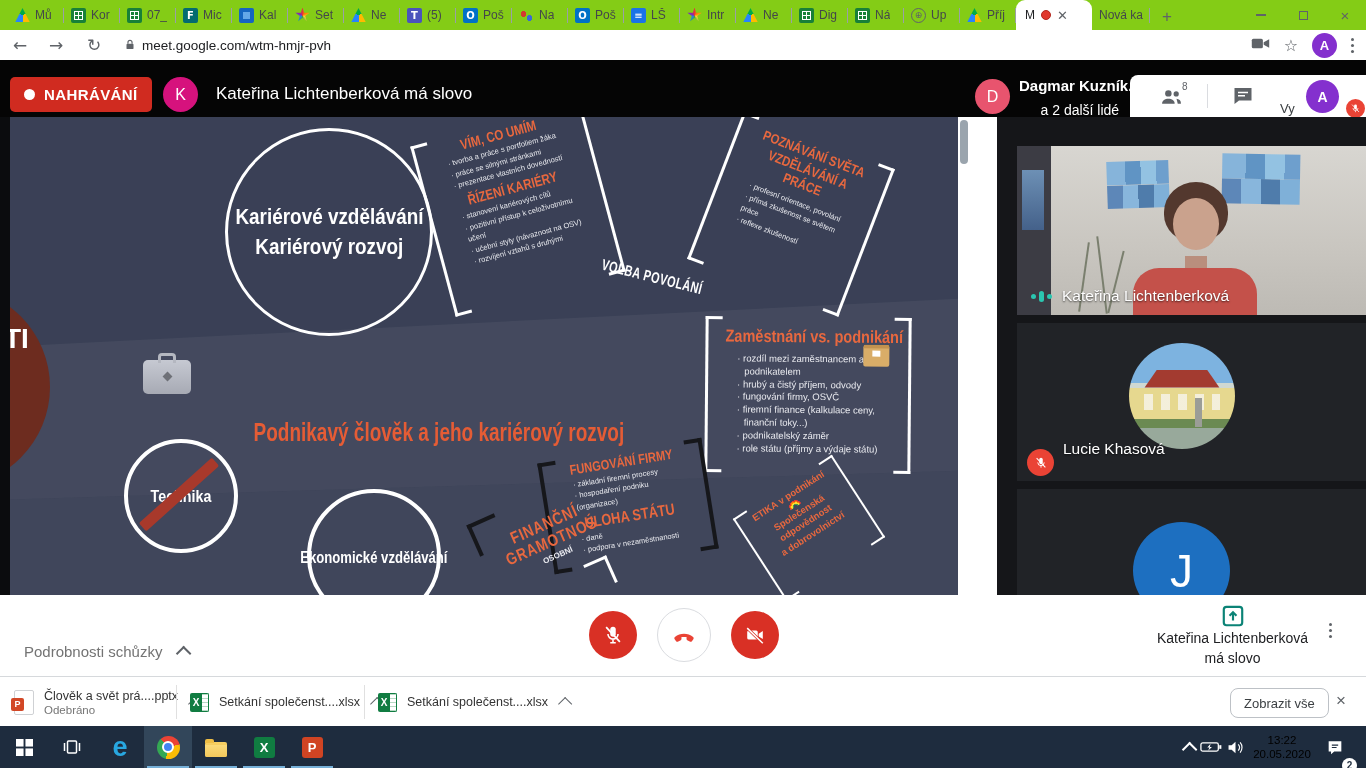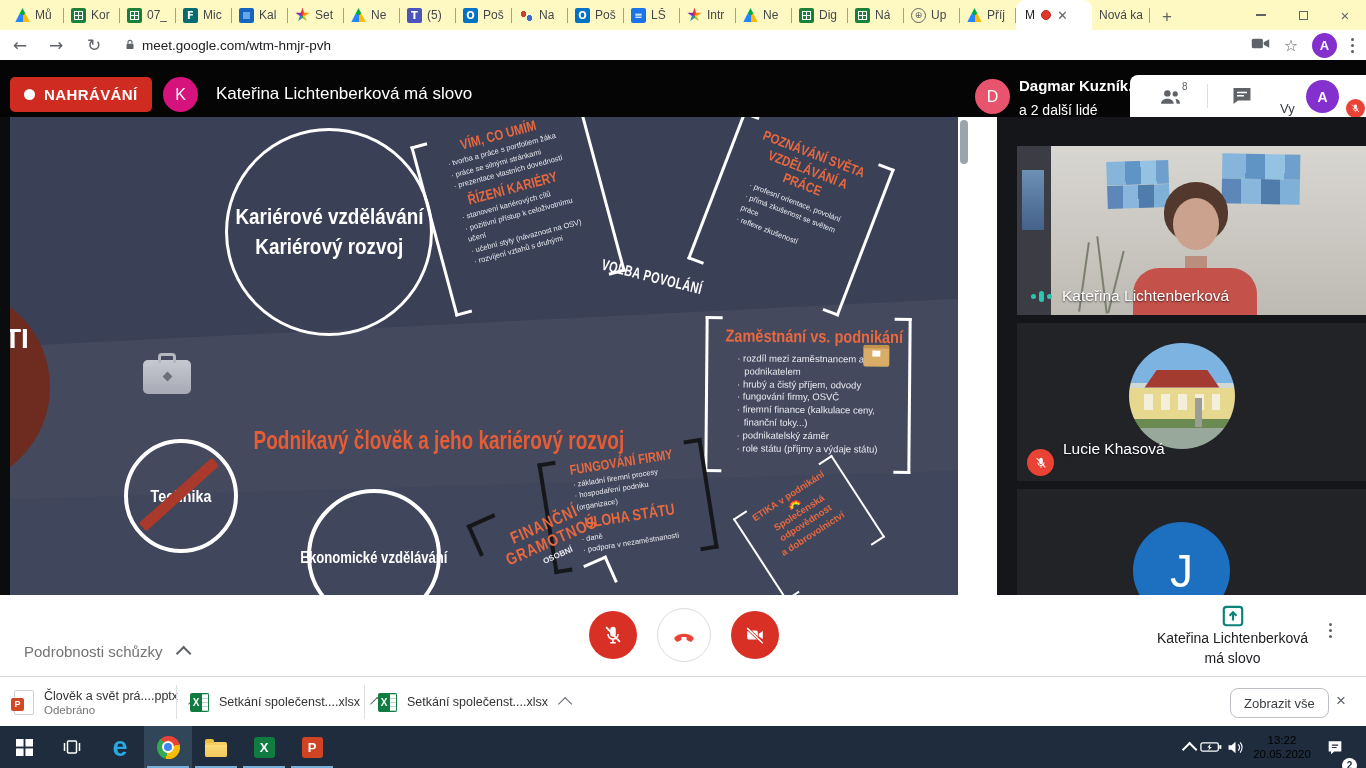--- a/index.html
+++ b/index.html
@@ -1,20 +1,20 @@
 <!DOCTYPE html>
 <html><head>
 <meta charset="utf-8">
 <style>
   html,body{margin:0;padding:0;background:#000;}
   .app{position:relative;width:1366px;height:768px;overflow:hidden;background:#fff;
        font-family:"Liberation Sans",sans-serif;-webkit-font-smoothing:antialiased;}
 
   
-  .tabstrip{position:absolute;left:0;top:0;width:1366px;height:30px;background:#fef9c3;display:flex;align-items:flex-end;}
+  .tabstrip{position:absolute;left:0;top:0;width:1366px;height:30px;background:#84cc16;display:flex;align-items:flex-end;}
   .tabs{display:flex;height:30px;align-items:center;padding-left:8px;}
   .tab{position:relative;flex:0 0 56px;width:56px;height:30px;display:flex;align-items:center;gap:5px;padding-left:7px;box-sizing:border-box;overflow:hidden;cursor:pointer;}
   .tab::after{content:"";position:absolute;right:0;top:8px;width:1px;height:15px;background:#9aa0a6;}
   .tab-label{font-size:12px;color:#44474b;white-space:nowrap;overflow:hidden;}
   .fav{flex:0 0 15px;width:15px;height:15px;position:relative;display:flex;align-items:center;justify-content:center;font-family:"DejaVu Sans",sans-serif;}
   .fav-drive{clip-path:polygon(50% 4%,98% 96%,2% 96%);background:conic-gradient(from 180deg,#2684fc 0 120deg,#00ac47 120deg 240deg,#ffba00 240deg 360deg);}
   .fav-sheets{background:#188038;border-radius:2px;}
   .fav-sheets::after{content:"";position:absolute;inset:3px;background:
      linear-gradient(#fff,#fff) center/100% 1px no-repeat,
      linear-gradient(#fff,#fff) center/1px 100% no-repeat;border:1px solid #fff;}
@@ -49,21 +49,21 @@
   
   .toolbar{position:absolute;left:0;top:30px;width:1366px;height:30px;background:#fff;box-shadow:0 1px 0 #e3e5e8;}
   .nav-ico{position:absolute;top:0;height:30px;display:flex;align-items:center;justify-content:center;color:#5f6368;font-size:17px;font-family:"DejaVu Sans",sans-serif;cursor:pointer;width:24px;}
   .url{position:absolute;left:142px;top:0;height:30px;display:flex;align-items:center;font-size:13.5px;color:#202124;}
   .tb-right{position:absolute;right:0;top:0;height:30px;display:flex;align-items:center;gap:14px;padding-right:12px;}
   .avatar-sm{width:25px;height:25px;border-radius:50%;background:#8430ce;color:#fff;font-size:13px;font-weight:bold;display:flex;align-items:center;justify-content:center;cursor:pointer;}
   .dots-v{display:inline-block;width:3px;height:3px;border-radius:50%;background:#5f6368;box-shadow:0 6px 0 #5f6368,0 12px 0 #5f6368;margin-bottom:12px;cursor:pointer;}
   .star-ico{color:#5f6368;font-size:16px;font-family:"DejaVu Sans",sans-serif;cursor:pointer;}
 
   
-  .meet-header{position:absolute;left:0;top:60px;width:1366px;height:57px;background:#050505;}
+  .meet-header{position:absolute;left:0;top:60px;width:1366px;height:57px;background:#050505;text-align:center;}
   .rec-badge{position:absolute;left:10px;top:17px;height:35px;background:#d02b20;border-radius:5px;display:flex;align-items:center;gap:9px;padding:0 14px;color:#fff;font-weight:bold;font-size:15px;letter-spacing:.4px;}
   .rec-badge i{width:11px;height:11px;border-radius:50%;background:#fff;}
   .avatar-k{position:absolute;left:163px;top:17px;width:35px;height:35px;border-radius:50%;background:#d6127d;color:#fff;display:flex;align-items:center;justify-content:center;font-size:16px;}
   .speaker-txt{position:absolute;left:216px;top:24px;color:#fff;font-size:17px;}
   .avatar-d{position:absolute;left:975px;top:19px;width:35px;height:35px;border-radius:50%;background:#e8546e;color:#fff;display:flex;align-items:center;justify-content:center;font-size:16px;}
   .others{position:absolute;left:1019px;top:17px;color:#fff;}
   .others .l1{font-size:15px;font-weight:bold;}
   .others .l2{font-size:14px;margin-top:8px;}
   .hdr-white{position:absolute;left:1130px;top:15px;width:236px;height:42px;background:#fff;border-radius:8px 0 0 0;}
   .hdr-divider{position:absolute;left:77px;top:9px;width:1px;height:24px;background:#dadce0;}
@@ -86,21 +86,21 @@
   .c-tech{left:114px;top:322px;width:106px;height:106px;border-width:4px;}
   .c-tech span{font-size:15px;font-weight:bold;transform:scale(.95,1.05);}
   .slash{position:absolute;left:2px;top:46px;width:98px;height:11px;background:#a8392b;border-radius:2px;transform:rotate(-42deg);}
   .c-eko{left:297px;top:372px;width:134px;height:134px;border-width:4px;align-items:center;justify-content:flex-start;padding-top:56px;box-sizing:border-box;}
   .c-eko span{font-size:16px;font-weight:bold;white-space:nowrap;transform:scale(.82,1.05);}
   .briefcase{position:absolute;left:133px;top:243px;width:48px;height:34px;background:linear-gradient(#c6c9d2,#a7aab4);border-radius:5px;}
   .briefcase::before{content:"";position:absolute;left:15px;top:-7px;width:18px;height:10px;border:3px solid #b4b7c0;border-bottom:none;border-radius:4px 4px 0 0;box-sizing:border-box;}
   .briefcase::after{content:"";position:absolute;left:21px;top:13px;width:7px;height:7px;background:#6e7077;transform:rotate(45deg);}
   .slide-title{position:absolute;left:185px;top:219px;width:460px;text-align:center;color:#d89a62;font-weight:bold;font-size:58px;line-height:1;white-space:nowrap;}
   .slide-title span{display:inline-block;transform:scale(.68,1.14);transform-origin:center;letter-spacing:-1px;}
-  .slide-sub{position:absolute;left:185px;top:301px;width:460px;text-align:center;color:#e55c35;font-weight:bold;font-size:25px;white-space:nowrap;margin-top:8px;}
+  .slide-sub{position:absolute;left:185px;top:301px;width:460px;text-align:center;color:#e55c35;font-weight:bold;font-size:25px;white-space:nowrap;}
   .slide-sub span{display:inline-block;transform:scale(.76,1);transform-origin:center;}
   .volba{position:absolute;left:592px;top:139px;color:#fff;font-weight:bold;font-size:14px;white-space:nowrap;transform:rotate(14deg) scale(.78,1.1);transform-origin:left center;letter-spacing:.5px;}
 
   .fr{position:absolute;box-sizing:border-box;}
   .fr::before{content:"";position:absolute;top:0;bottom:0;left:0;width:14px;border:var(--bw,3px) solid var(--c,#fff);border-right:none;}
   .fr::after{content:"";position:absolute;top:0;bottom:0;right:0;width:14px;border:var(--bw,3px) solid var(--c,#fff);border-left:none;}
   .fr-head{color:#e8683f;font-weight:bold;text-align:center;}
   .fr ul{margin:2px 0 0 14px;padding:0;list-style:none;color:#e9eaef;text-align:left;}
   .fr li::before{content:"\00b7  ";}
   .fr-vim{left:420px;top:4px;width:176px;height:176px;transform:rotate(-15deg);padding:4px 18px;}

